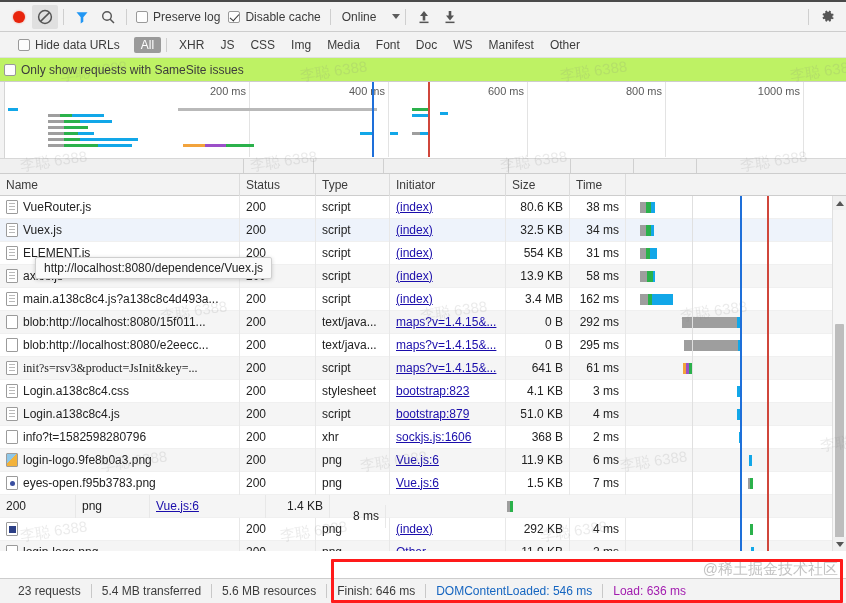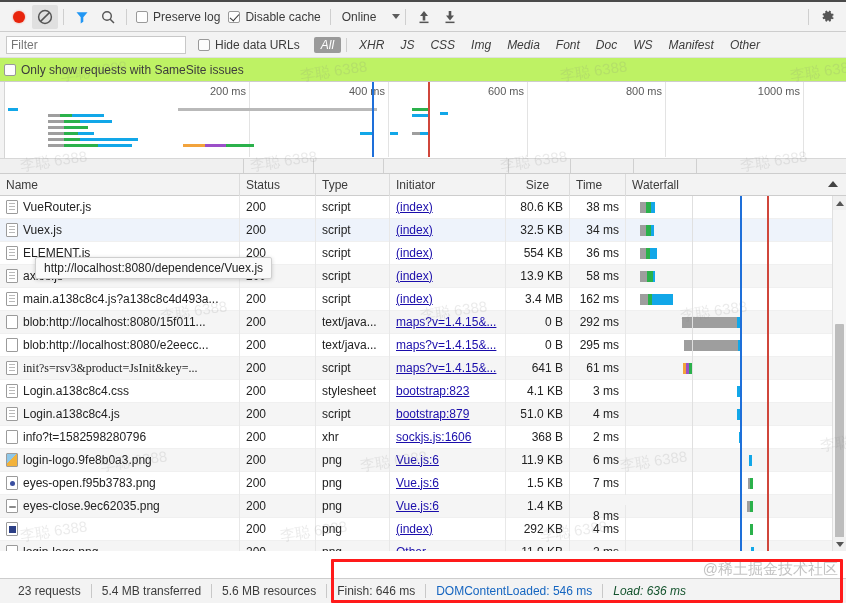--- a/index.html
+++ b/index.html
@@ -100,21 +100,20 @@
     background: #fff;
     font-family: "Liberation Sans", sans-serif;
     font-size: 12px;
     color: #888;
     padding: 0 4px;
     outline: none;
   }
   .typebar {
     display: flex; align-items: center; gap: 2px;
     margin-left: 10px;
-    font-style: italic;
   }
   .type-item {
     padding: 1px 7px;
     font-size: 12px;
     color: #3c3c3c;
     cursor: pointer;
     border-radius: 2px;
     white-space: nowrap;
   }
   .type-item.active {
@@ -279,21 +278,21 @@
     display: flex; align-items: center;
     background: #f3f3f3;
     border-top: 1px solid #cdcdcd;
     font-size: 12px;
     color: #3c3c3c;
     padding: 0 8px;
   }
   .sb-item { padding: 0 10px; white-space: nowrap; }
   .sb-sep { width: 1px; height: 14px; background: #c8c8c8; }
   .sb-dcl { color: #1565c0; }
-  .sb-load { color: #14532d; font-style: italic; }
+  .sb-load { color: #a21caf; }
 
   .redbox {
     position: absolute;
     border: 3px solid #ff1a1a;
     pointer-events: none;
     border-radius: 1px;
   }
 
   .tooltip {
     position: absolute;
@@ -385,21 +384,20 @@
     <span class="sep"></span>
     <div class="tb-btn">
       <svg width="17" height="17" viewBox="0 0 20 20">
         <path fill="#555" d="M10 6.4a3.6 3.6 0 100 7.2 3.6 3.6 0 000-7.2zm0 5.5a1.9 1.9 0 110-3.8 1.9 1.9 0 010 3.8z"></path>
         <path fill="#555" d="M17.3 11.4l-1.5-.5a5.9 5.9 0 000-1.8l1.5-.5-.8-2.1-1.5.5a6 6 0 00-1.3-1.3l.5-1.5L12.1 3l-.5 1.5a5.9 5.9 0 00-1.8 0L9.3 3 7.2 3.8l.5 1.5a6 6 0 00-1.3 1.3l-1.5-.5-.8 2.1 1.5.5a5.9 5.9 0 000 1.8l-1.5.5.8 2.1 1.5-.5a6 6 0 001.3 1.3l-.5 1.5 2.1.8.5-1.5a5.9 5.9 0 001.8 0l.5 1.5 2.1-.8-.5-1.5a6 6 0 001.3-1.3l1.5.5z"></path>
       </svg>
     </div>
   </div>
 
   <div class="filterbar">
-    <input class="filter-input" type="text" placeholder="Filter" style="">
     <label class="cb-label" style="margin-left:12px">
       <span class="cb"></span>
       <span>Hide data URLs</span>
     </label>
     <div class="typebar" id="typebar">
         <div class="type-item active">All</div>
         <span class="type-divider"></span>
         <div class="type-item">XHR</div>
         <div class="type-item">JS</div>
         <div class="type-item">CSS</div>
@@ -481,23 +479,22 @@
       <div class="ov-scroll-tick" style="left:633px"></div>
       <div class="ov-scroll-tick" style="left:696px"></div>
     </div>
   </div>
 
   <div class="table-head" id="table-head">
       <div class="th" style="width: 240px;"><span>Name</span></div>
       <div class="th" style="width: 76px;"><span>Status</span></div>
       <div class="th" style="width: 74px;"><span>Type</span></div>
       <div class="th" style="width: 116px;"><span>Initiator</span></div>
-      <div class="th" style="width: 64px; text-align: center;"><span>Size</span></div>
+      <div class="th" style="width: 64px;"><span>Size</span></div>
       <div class="th" style="width: 56px;"><span>Time</span></div>
-      <div class="th waterfall"><span>Waterfall</span><span class="sort-arrow"></span></div>
     </div>
 
   <div class="tbody">
     <div id="rows">
         <div class="row">
           <div class="td name" style="width: 240px;">
             <span class="ficon doc"></span>
             <span style="overflow: hidden; text-overflow: ellipsis;">VueRouter.js</span>
           </div>
           <div class="td" style="width: 76px;"><span>200</span></div>
@@ -529,21 +526,21 @@
         </div>
         <div class="row">
           <div class="td name" style="width: 240px;">
             <span class="ficon doc"></span>
             <span style="overflow: hidden; text-overflow: ellipsis;">ELEMENT.js</span>
           </div>
           <div class="td" style="width: 76px;"><span>200</span></div>
           <div class="td" style="width: 74px;"><span>script</span></div>
           <div class="td" style="width: 116px;"><span class="link">(index)</span></div>
           <div class="td num" style="width: 64px;"><span>554 KB</span></div>
-          <div class="td num" style="width: 56px;"><span>36 ms</span></div>
+          <div class="td num" style="width: 56px;"><span>31 ms</span></div>
           <div class="td wf">
             <div class="wf-seg" style="left: 14px; width: 6px; background: rgb(158, 158, 158);"></div>
             <div class="wf-seg" style="left: 20px; width: 4px; background: rgb(43, 177, 75);"></div>
             <div class="wf-seg" style="left: 24px; width: 7px; background: rgb(18, 167, 232);"></div>
           </div>
         </div>
         <div class="row odd">
           <div class="td name" style="width: 240px;">
             <span class="ficon doc"></span>
             <span style="overflow: hidden; text-overflow: ellipsis;">axios.js</span>
@@ -686,24 +683,20 @@
           <div class="td" style="width: 74px;"><span>png</span></div>
           <div class="td" style="width: 116px;"><span class="link">Vue.js:6</span></div>
           <div class="td num" style="width: 64px;"><span>1.5 KB</span></div>
           <div class="td num" style="width: 56px;"><span>7 ms</span></div>
           <div class="td wf">
             <div class="wf-seg" style="left: 122px; width: 2px; background: rgb(158, 158, 158);"></div>
             <div class="wf-seg" style="left: 124px; width: 3px; background: rgb(43, 177, 75);"></div>
           </div>
         </div>
         <div class="row odd">
-          <div class="td name" style="width: 240px;">
-            <span class="ficon img-line"></span>
-            <span style="overflow: hidden; text-overflow: ellipsis;">eyes-close.9ec62035.png</span>
-          </div>
           <div class="td" style="width: 76px;"><span>200</span></div>
           <div class="td" style="width: 74px;"><span>png</span></div>
           <div class="td" style="width: 116px;"><span class="link">Vue.js:6</span></div>
           <div class="td num" style="width: 64px;"><span>1.4 KB</span></div>
           <div class="td num" style="width: 56px; margin-top: 21px;"><span>8 ms</span></div>
           <div class="td wf">
             <div class="wf-seg" style="left: 121px; width: 3px; background: rgb(158, 158, 158);"></div>
             <div class="wf-seg" style="left: 124px; width: 3px; background: rgb(43, 177, 75);"></div>
           </div>
         </div>

